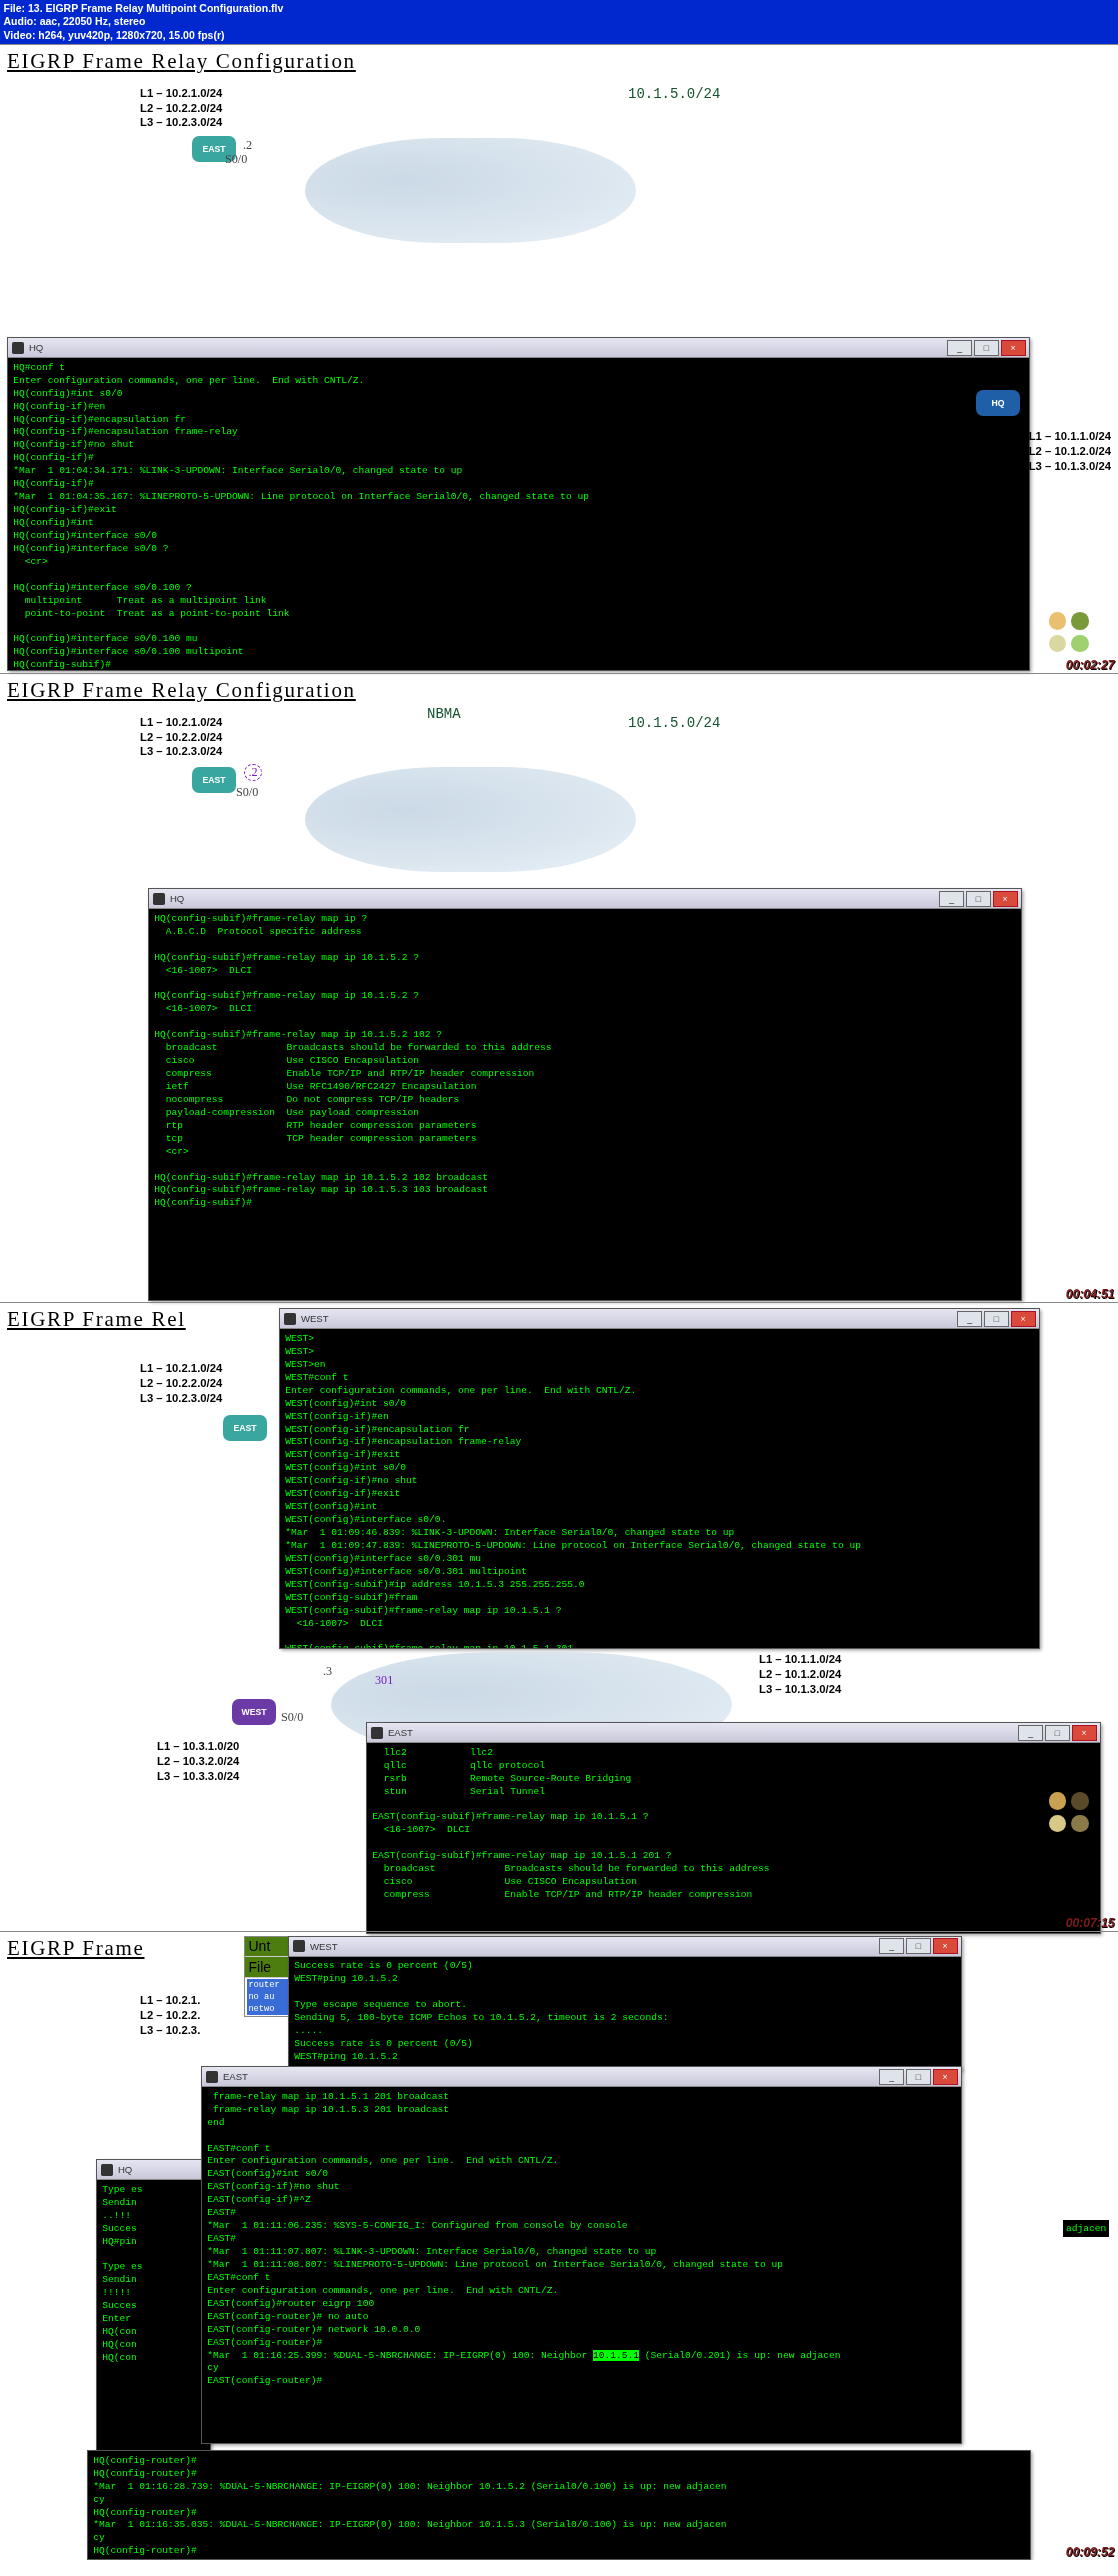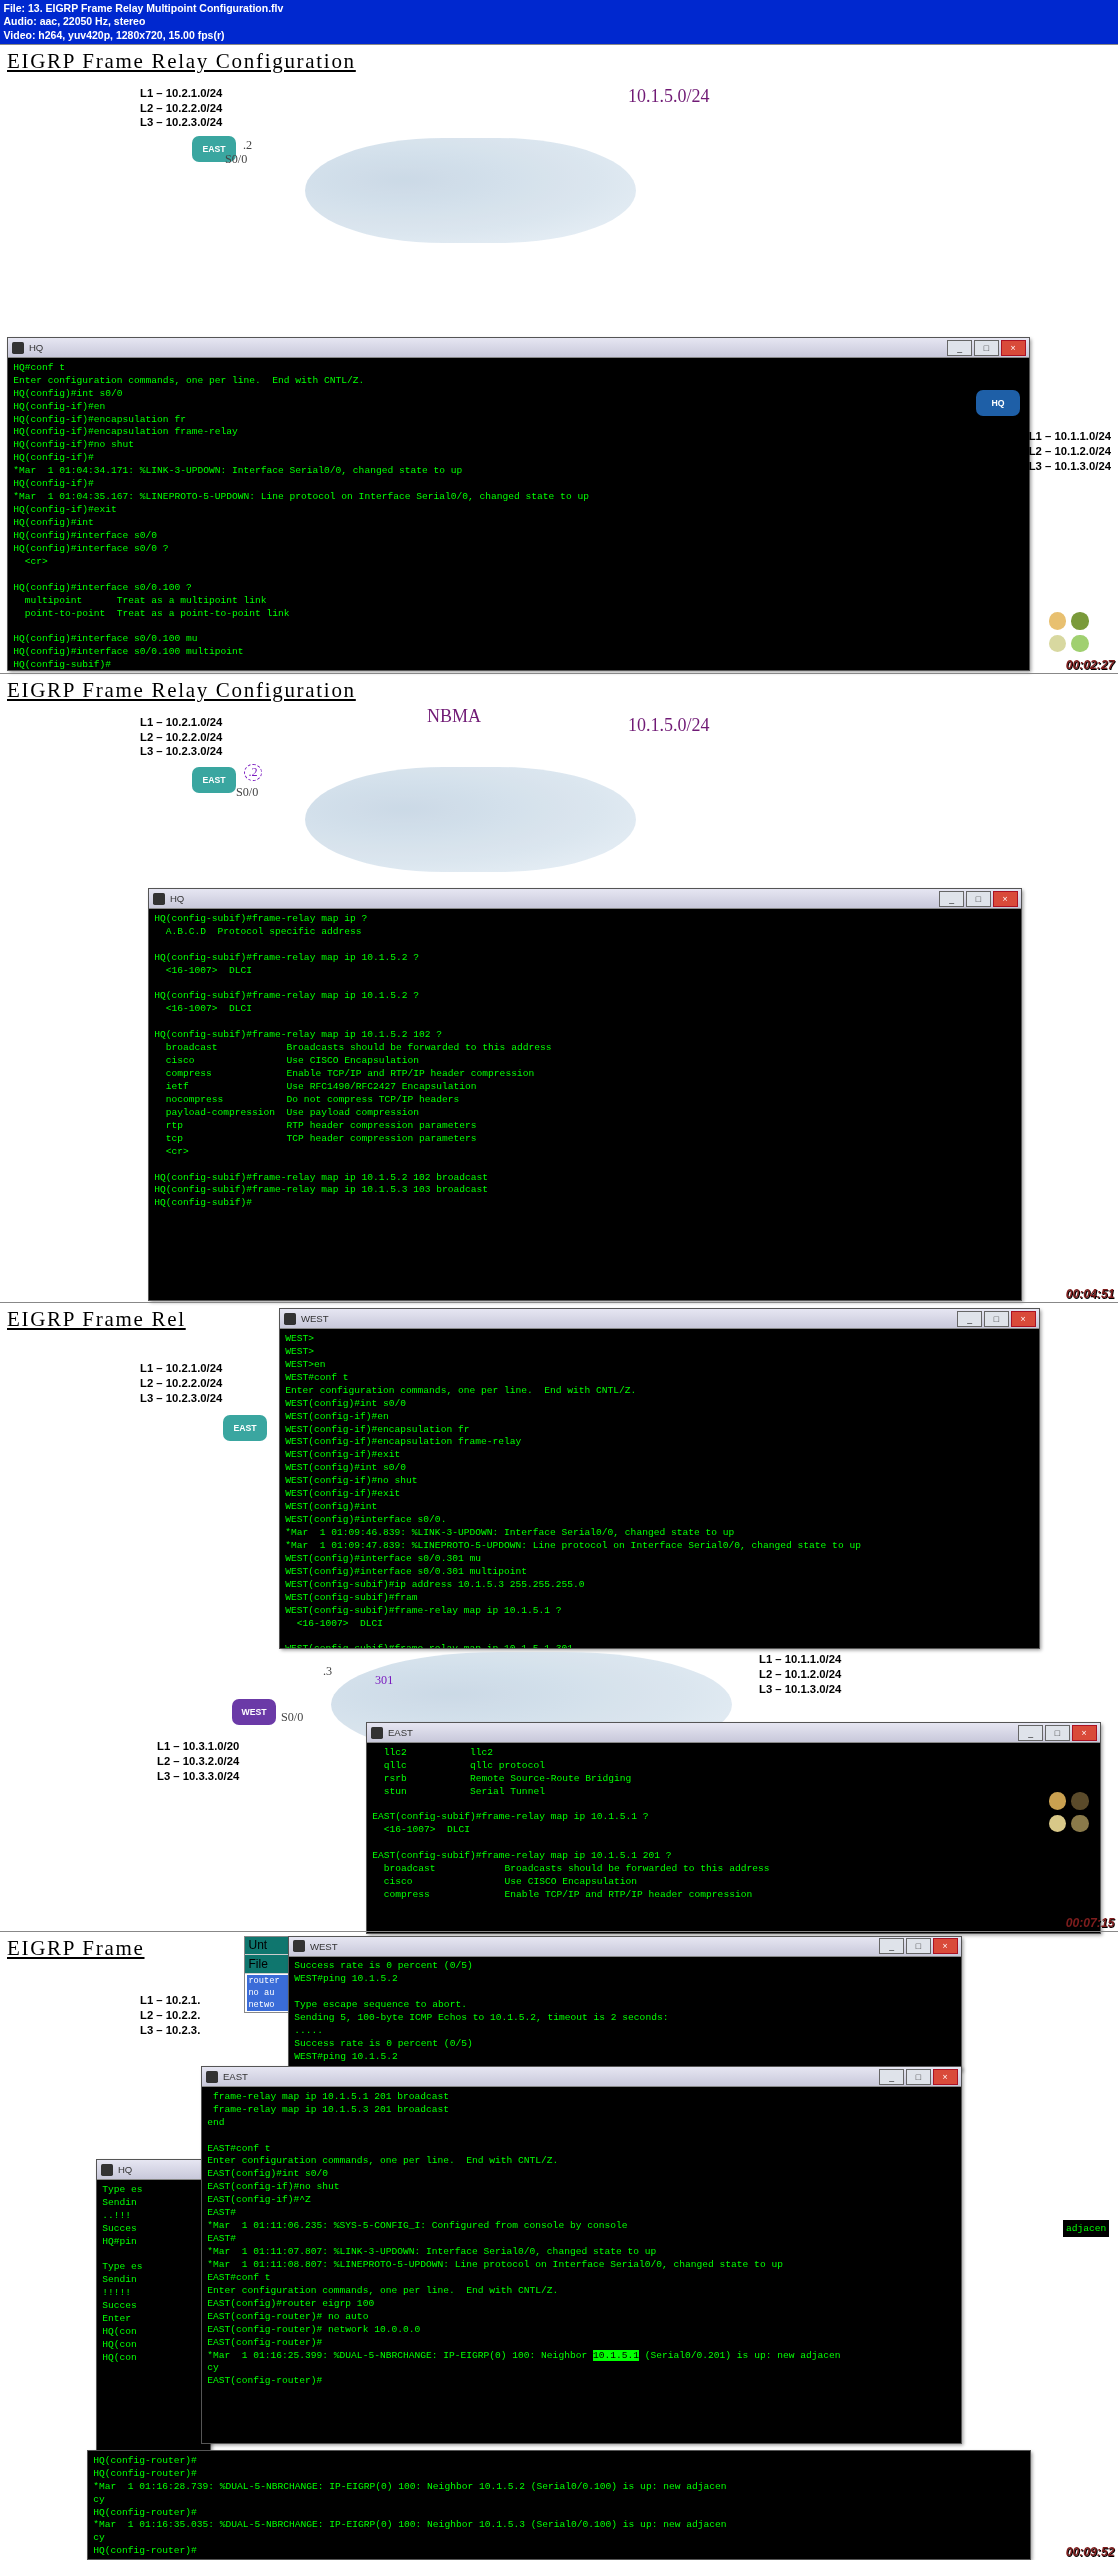--- a/index.html
+++ b/index.html
@@ -5,37 +5,37 @@
 body{margin:0;font-family:Arial,sans-serif;background:#fff;width:1118px}
 .info-bar{background:#0028cf;color:#fff;font:bold 10.5px/1.3 Arial;padding:1.7px 3.5px}
 .section{position:relative;border-top:0.9px solid #888}
 .dtitle{font-family:"Comic Sans MS",cursive;font-size:21px;letter-spacing:1.7px;padding:3.5px 7px;text-decoration:underline}
 .diagram{position:relative;height:131px}
 .router{position:absolute;width:44px;height:26px;border-radius:7px;display:flex;align-items:center;justify-content:center;color:#fff;font-size:8.7px;font-weight:bold}
 .r-east{background:#3aa6a0}
 .r-hq{background:#1e5fa7}
 .r-west{background:#6b3aa7}
 .nets{position:absolute;font:bold 11.3px Arial;line-height:1.3}
-.hand{position:absolute;font-family:Liberation Serif, serif;color:#701a75;font-size:18px}
+.hand{position:absolute;font-family:Liberation Mono, monospace;color:#14532d;font-size:14px}
 .hand2{position:absolute;font-family:"Comic Sans MS",cursive;color:#444;font-size:12.2px}
 .cloud{position:absolute;width:331px;height:105px;background:radial-gradient(ellipse at 30% 40%,#c6d6e4 0%,#d8e4ee 60%,#e8f0f7 100%);border-radius:50%/60%;filter:blur(0.4px);opacity:.9}
 .termwin{position:absolute;background:#e8e8f0;border:0.9px solid #555;box-shadow:1.7px 1.7px 3.5px rgba(0,0,0,.4);font-size:9.6px}
 .titlebar{height:19px;background:linear-gradient(#e6e6f2,#c8c8da);display:flex;align-items:center;padding:0 3.5px;border-bottom:0.9px solid #888;position:relative}
 .titlebar .icon{width:12.2px;height:12.2px;background:#333;border-radius:1.7px;margin-right:5.2px}
 .titlebar .t{font-size:9.6px;color:#333}
 .winbtns{position:absolute;right:3.5px;top:1.7px;display:flex;gap:1.7px}
 .winbtn{width:23px;height:14px;border:0.9px solid #666;background:#dfe3ea;font-size:8.7px;display:flex;align-items:center;justify-content:center;color:#222}
 .winbtn.close{background:#d94a3a;color:#fff;border-color:#a12}
 .term{background:#000;color:#0f0;font:9.6px/1.35 "Courier New",monospace;padding:3.5px 5.2px;white-space:pre;overflow:hidden}
 .hl{background:#0f0;color:#000}
 .timestamp{position:absolute;right:3.5px;bottom:1.7px;font:italic bold 12.2px Arial;color:#7f1d1d;text-shadow:0.9px 0.9px 0 #000}
 .dots{position:absolute;right:17.4px;width:52px;display:flex;flex-wrap:wrap;gap:5.2px}
 .dot{width:17.4px;height:17.4px;border-radius:50%}
 .notepad{position:absolute;border:0.9px solid #888;background:#fff;font:9.6px Arial}
-.notepad .bar{background:#0f766e;padding:1.7px 3.5px;border-bottom:0.9px solid #ccc;font-size:12px}
+.notepad .bar{background:#4d7c0f;padding:1.7px 3.5px;border-bottom:0.9px solid #ccc;font-size:14px}
 .notepad .sel{background:#3a6cd8;color:#fff;padding:0.9px 1.7px}
 </style>
 </head>
 <body>
 
 <div class="info-bar">
 <div>File: 13. EIGRP Frame Relay Multipoint Configuration.flv</div>
 <div>Audio: aac, 22050 Hz, stereo</div>
 <div>Video: h264, yuv420p, 1280x720, 15.00 fps(r)</div>
 </div>

